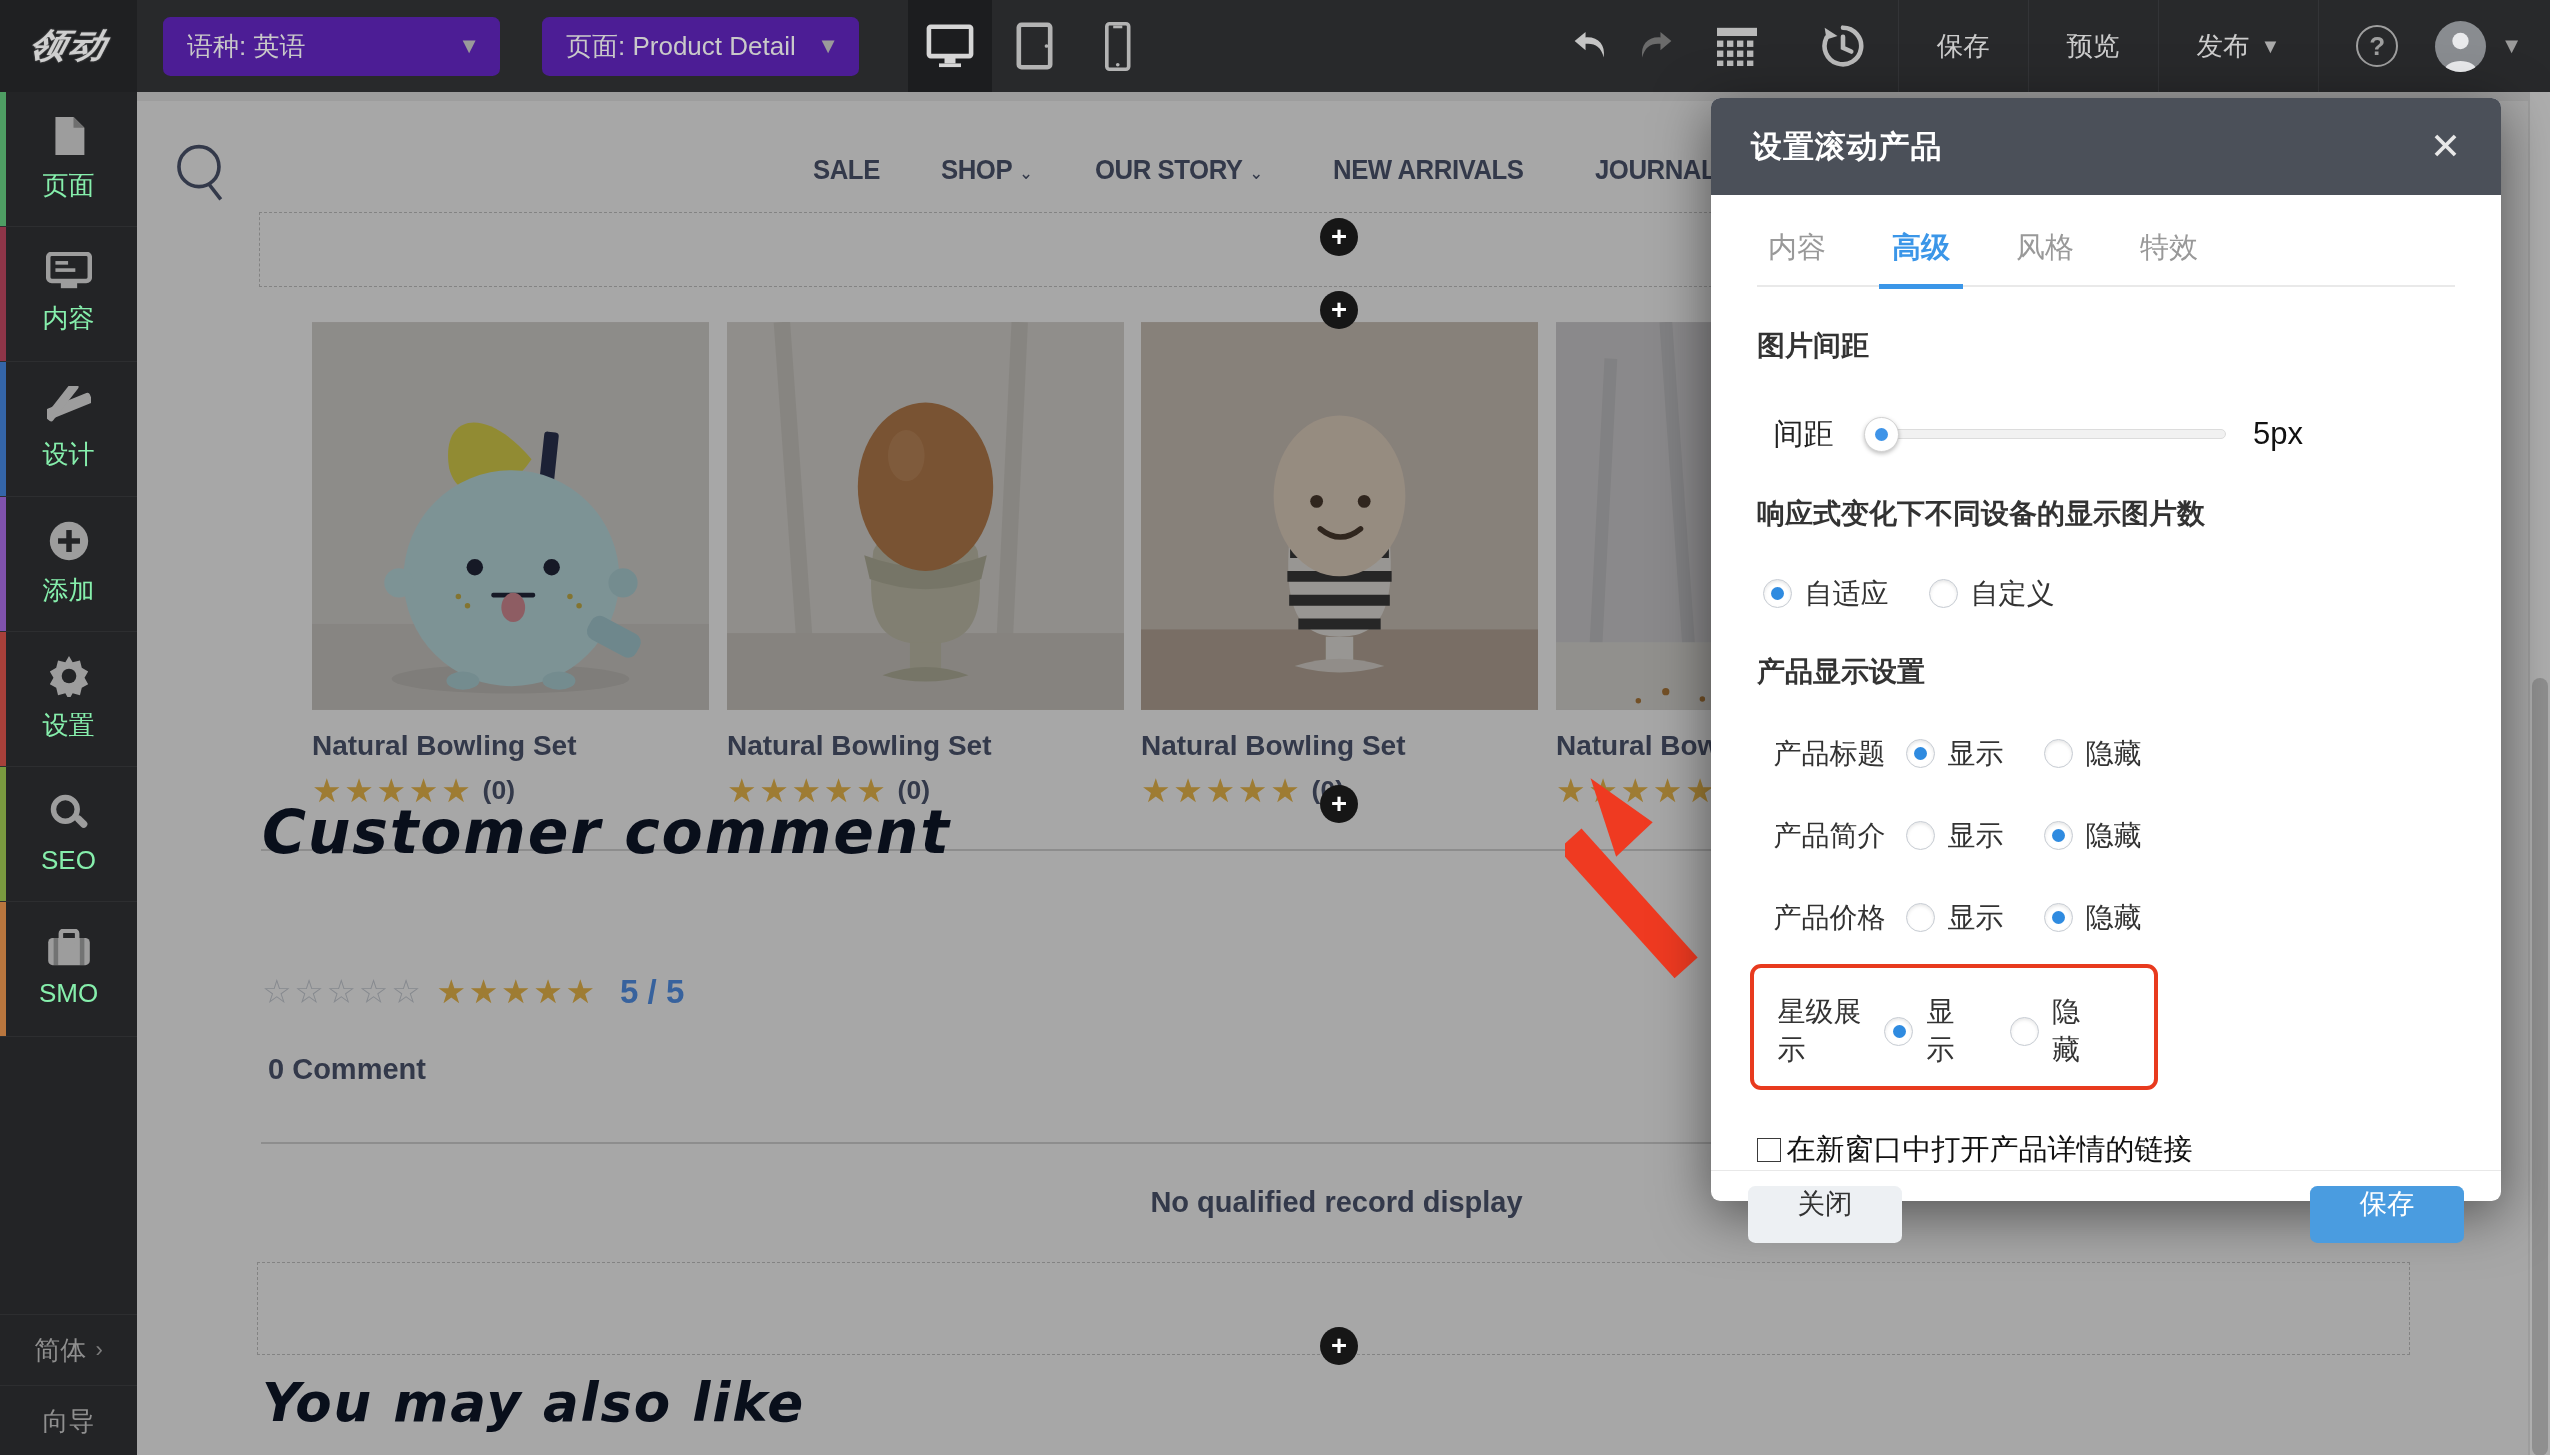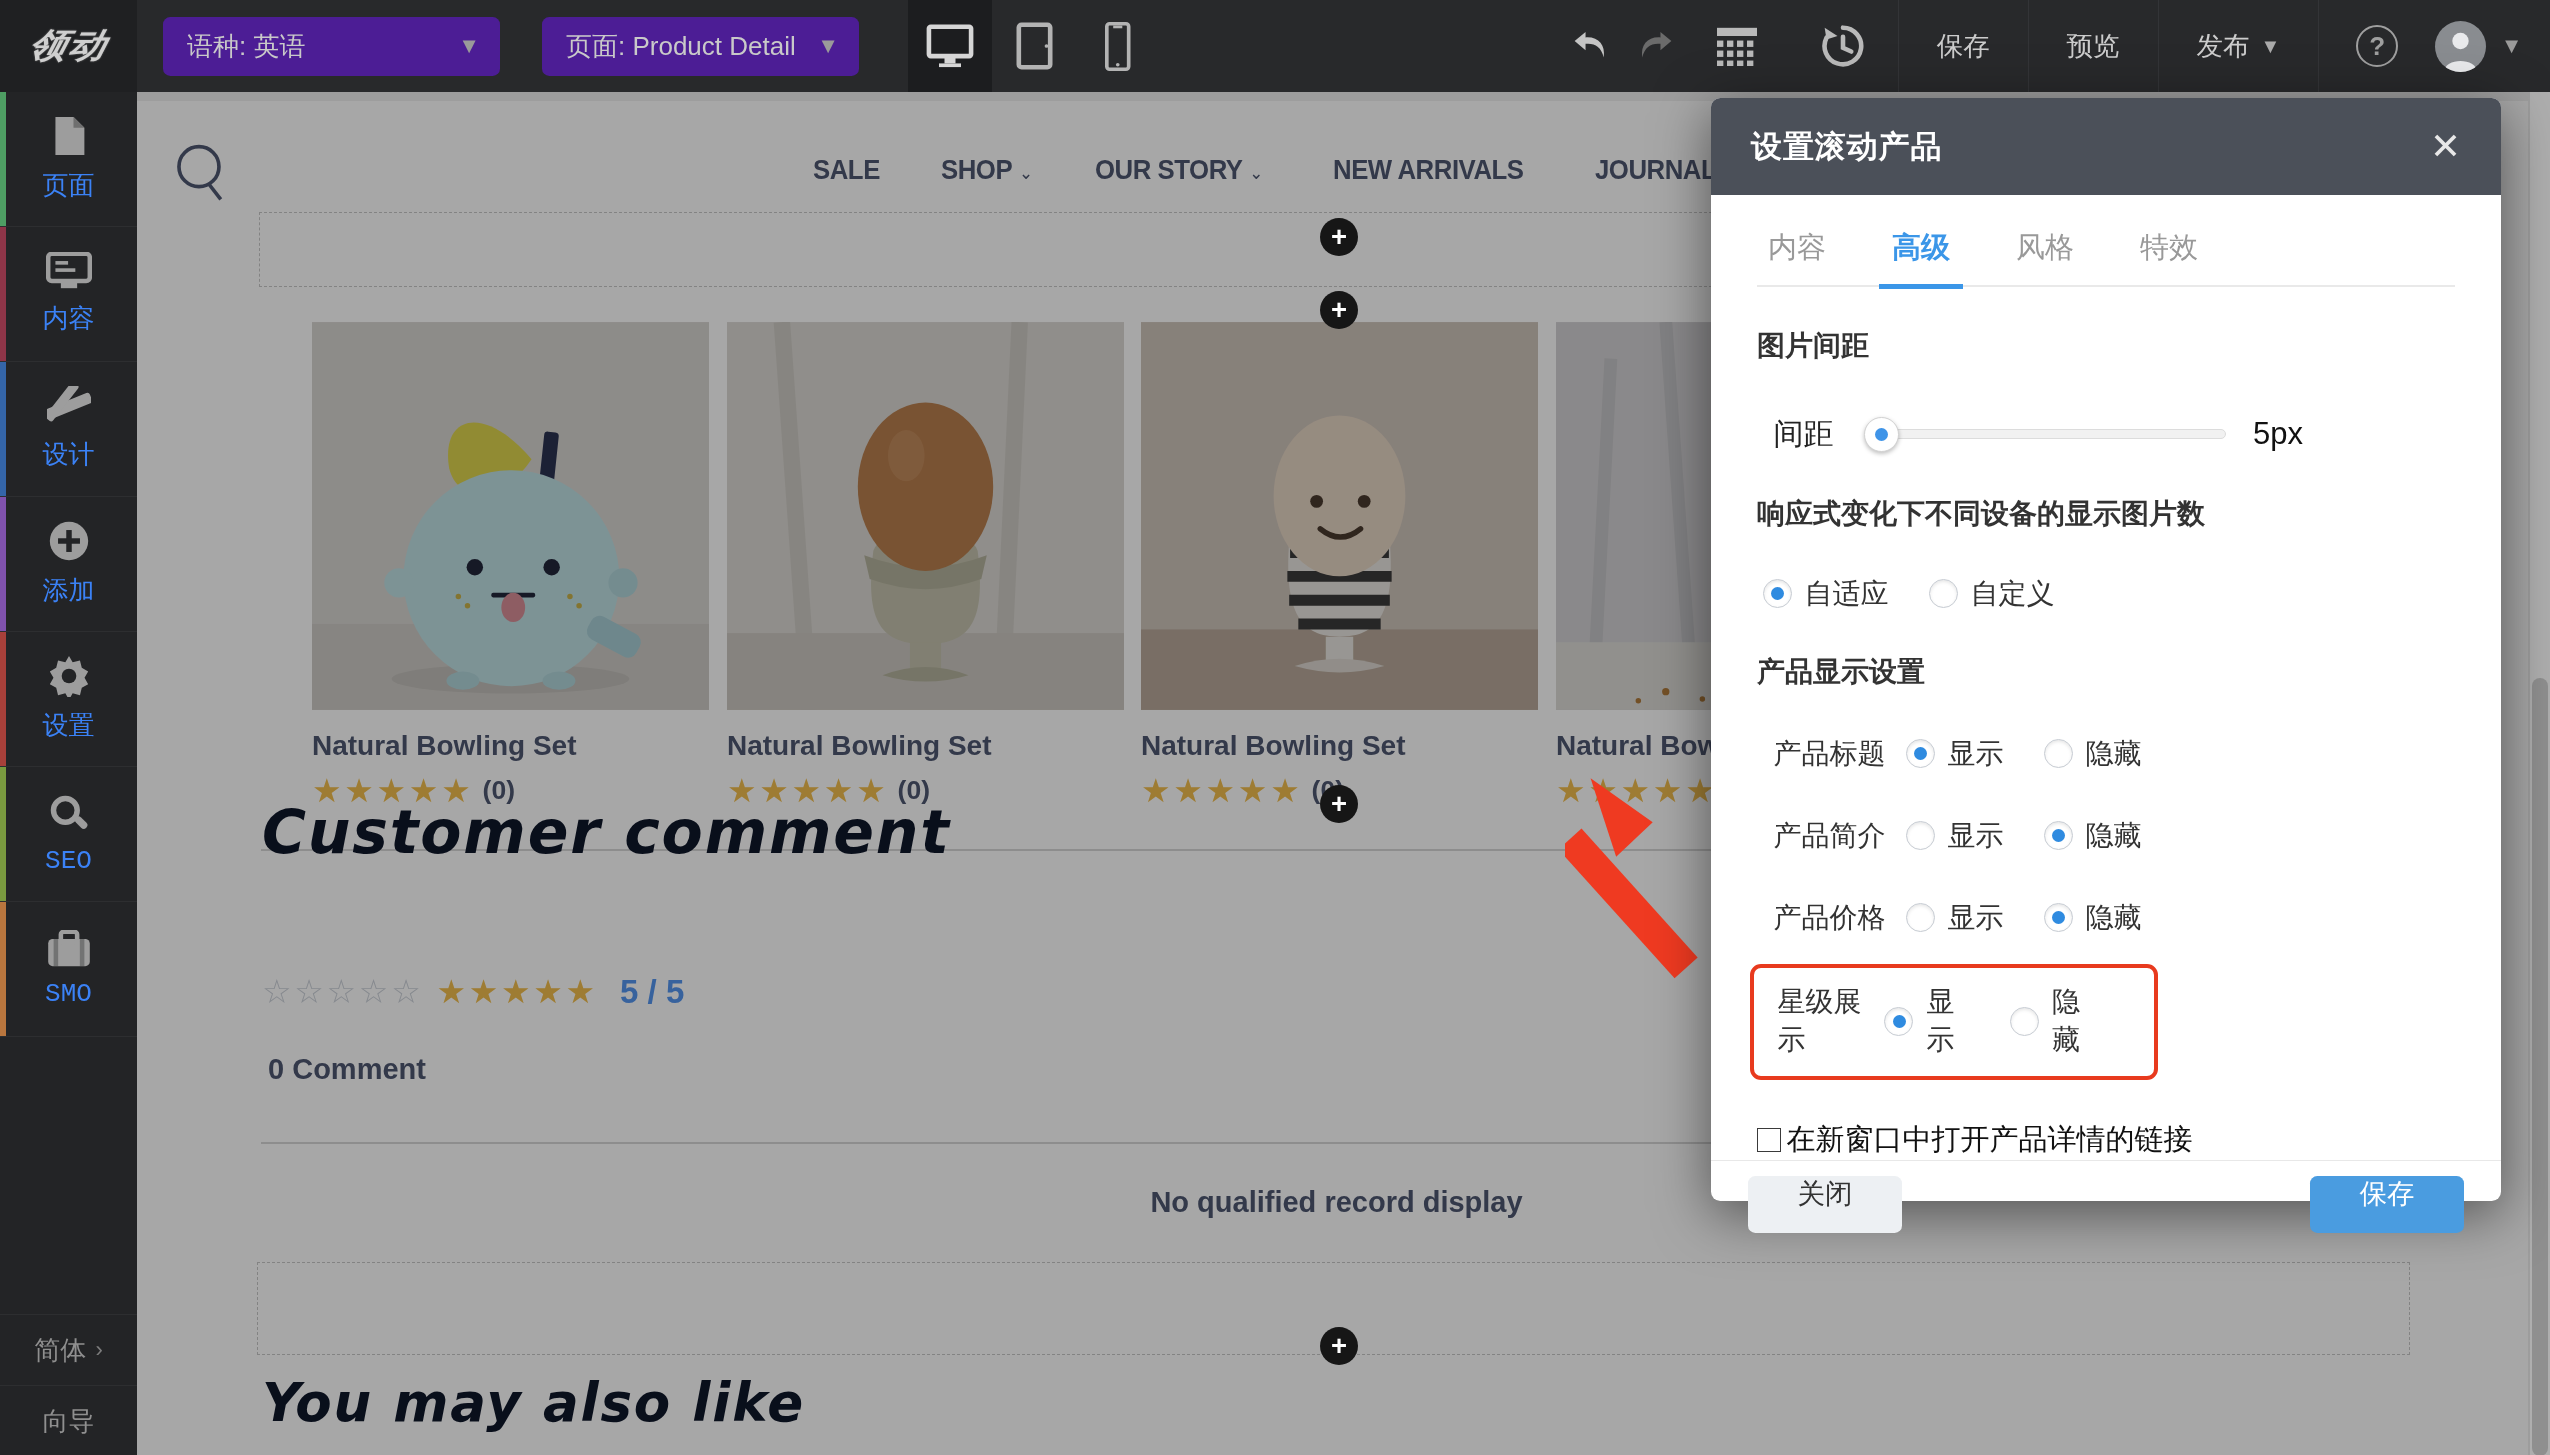--- a/index.html
+++ b/index.html
@@ -38,21 +38,21 @@
   .avatar svg { position:absolute; left:0; top:0; }
   .avatar-caret { color:#9a9a9a; font-size:22px; margin-right:27.5px; cursor:pointer; }
 
   
   .sidebar { position:absolute; left:0; top:92px; width:137px; height:1364px;
              background:#232426; z-index:55; display:flex; flex-direction:column; }
   .side-item { height:135px; position:relative; display:flex; flex-direction:column;
                align-items:center; justify-content:center; gap:11px; cursor:pointer;
                border-bottom:0.9px solid #2d2e30; }
   .side-strip { position:absolute; left:0; top:0; width:6.4px; height:100%; }
-  .side-label { color:#3b82f6; font-size:26px;font-family:Liberation Mono, monospace; }
+  .side-label { color:#86efac; font-size:26px; }
   .side-icon { color:#9d9d9d; }
   .side-bottom { margin-top:auto; }
   .side-link { height:71px; display:flex; align-items:center; justify-content:center;
                gap:9.2px; color:#8f8f8f; font-size:26px; border-top:0.9px solid #2d2e30; cursor:pointer; }
   .side-link .chev { font-size:22px; color:#7d7d7d; }
 
   
   .canvas { position:absolute; left:137px; top:92px; width:2413px; height:1364px;
             background:#f0f0f0; overflow:hidden; }
   .page { position:absolute; left:0; top:9.2px; width:2391px; height:1355px; background:#ffffff; }
@@ -124,21 +124,21 @@
   .radio-row { display:flex; align-items:center; margin-top:42px; padding-left:5.5px; }
   .radio { width:29px; height:29px; border-radius:50%; background:#fff; border:0.9px solid #c6cbd2;
            box-shadow:inset 0 1.8px 3.7px rgba(0,0,0,.10); position:relative; flex:none; cursor:pointer; }
   .radio.sel::after { content:""; position:absolute; left:7.3px; top:7.3px; width:13px; height:13px;
                       border-radius:50%; background:#2f8be0; }
   .radio-label { font-size:28px; color:#333; margin:0 40px 0 13px; cursor:pointer; }
   .disp-row { display:flex; align-items:center; margin-top:44px; padding-left:16.5px; }
   .disp-row .row-label { font-size:28px; color:#333; margin-right:20px; }
   .red-box { border:4.6px solid #e83a1e; border-radius:11px; margin:27.5px 0 0 -7.3px;
              padding:13px 18.3px 16.5px 7.3px; width:408px; }
-  .red-box .disp-row { margin-top:2px;align-items:center; }
+  .red-box .disp-row { margin-top:12px;align-items:center; }
   .check-row { display:flex; align-items:center; margin-top:40px; cursor:pointer; }
   .checkbox { width:24px; height:24px; border:1.8px solid #3a3a3a; background:#fff; flex:none; }
   .check-label { font-size:29px; color:#111; font-weight:500; margin-left:5.5px; }
   .m-footer { flex:none; height:88px; border-top:1.8px solid #e8e8e8; display:flex;
               align-items:center; padding:0 37px 0 37px; border-radius:0 0 9.2px 9.2px; }
   .btn { font-size:27.5px; border-radius:7.3px; display:flex; align-items:flex-start; justify-content:center; cursor:pointer; }
   .btn-close { width:154px; height:57px; background:#edf0f3; color:#333; }
   .btn-save { width:154px; height:57px; background:#4a9ce0; color:#fff; margin-left:auto; }
 </style>
 </head>

